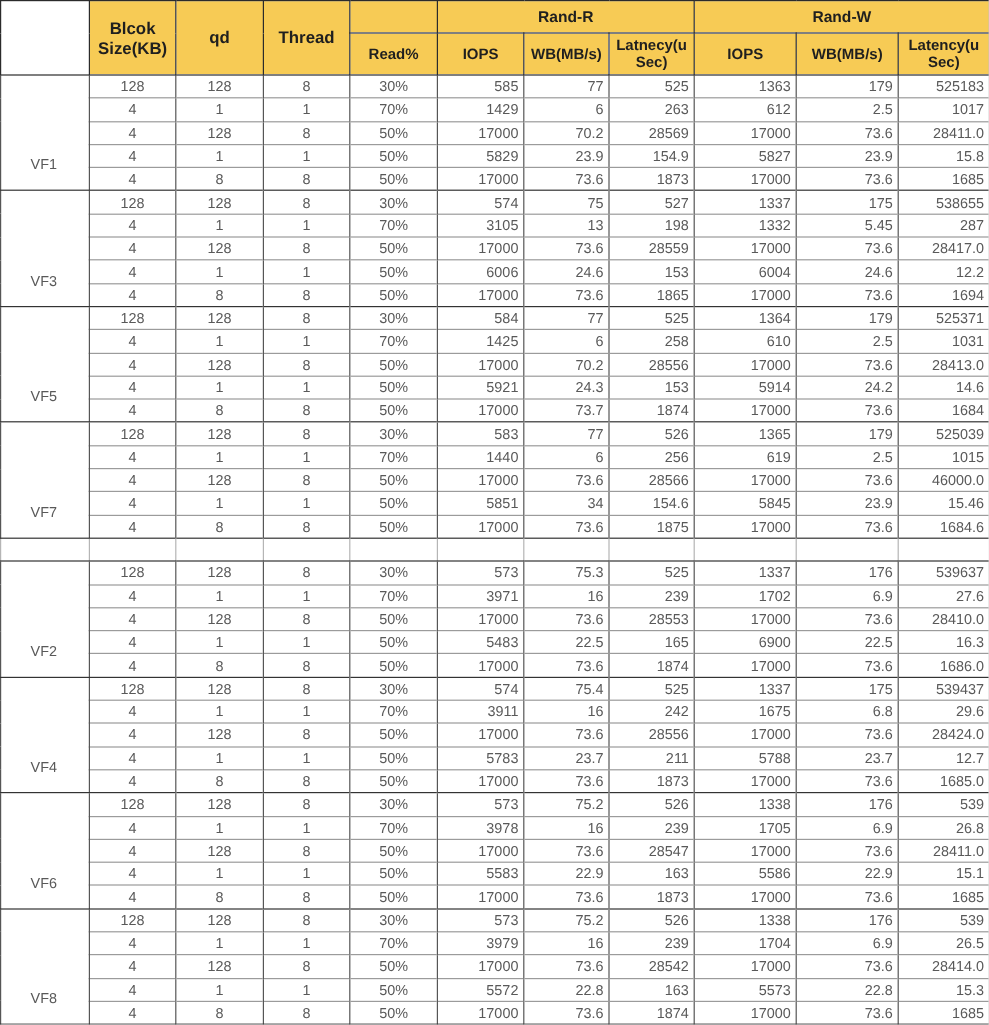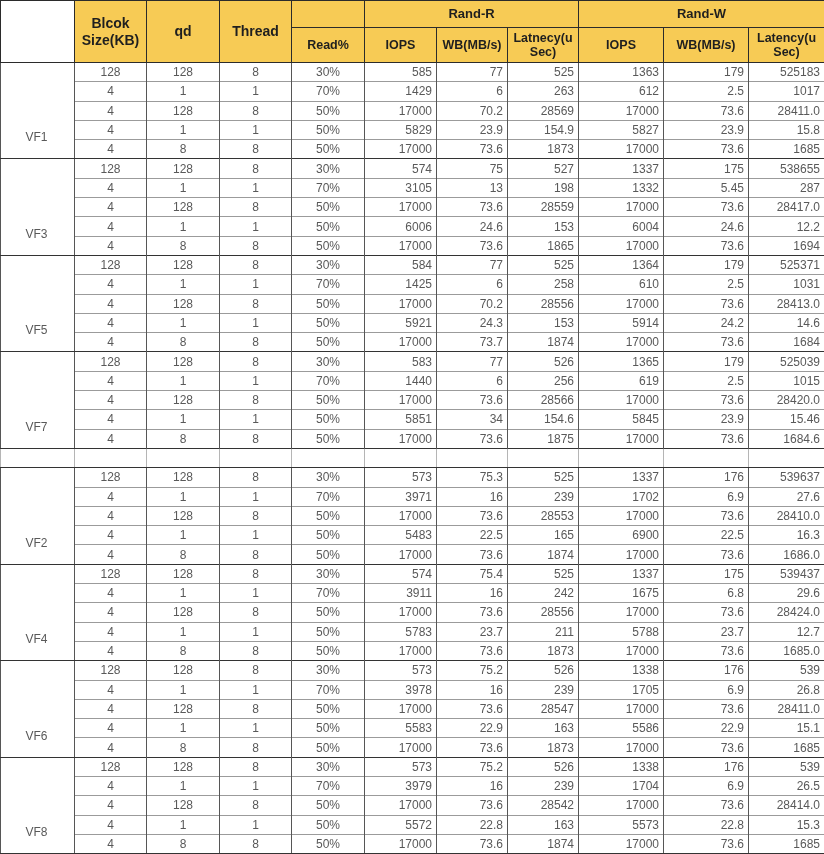--- a/index.html
+++ b/index.html
@@ -304,21 +304,21 @@
         <tr class="inner">
           <td class="c">4</td>
           <td class="c">128</td>
           <td class="c">8</td>
           <td class="c">50%</td>
           <td class="r">17000</td>
           <td class="r">73.6</td>
           <td class="r">28566</td>
           <td class="r">17000</td>
           <td class="r">73.6</td>
-          <td class="r">28420.0</td>
+          <td class="r">46000.0</td>
         </tr>
         <tr class="inner">
           <td class="c">4</td>
           <td class="c">1</td>
           <td class="c">1</td>
           <td class="c">50%</td>
           <td class="r">5851</td>
           <td class="r">34</td>
           <td class="r">154.6</td>
           <td class="r">5845</td>

